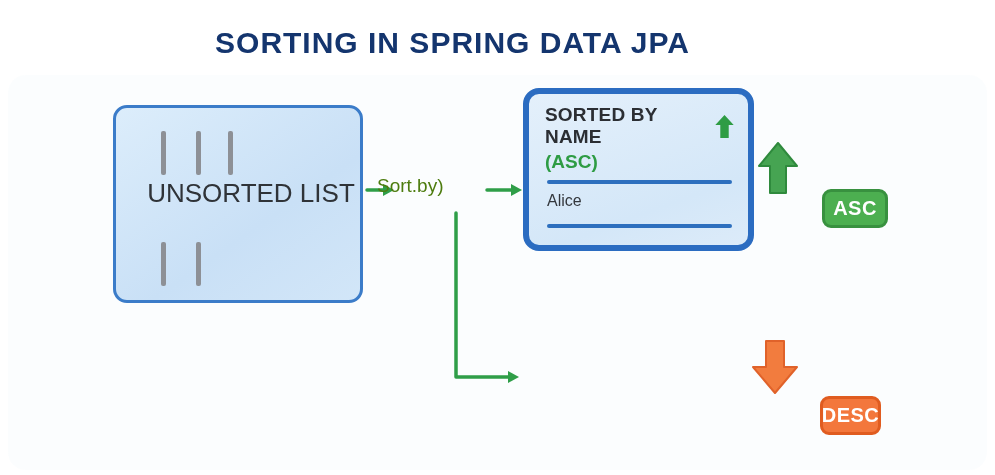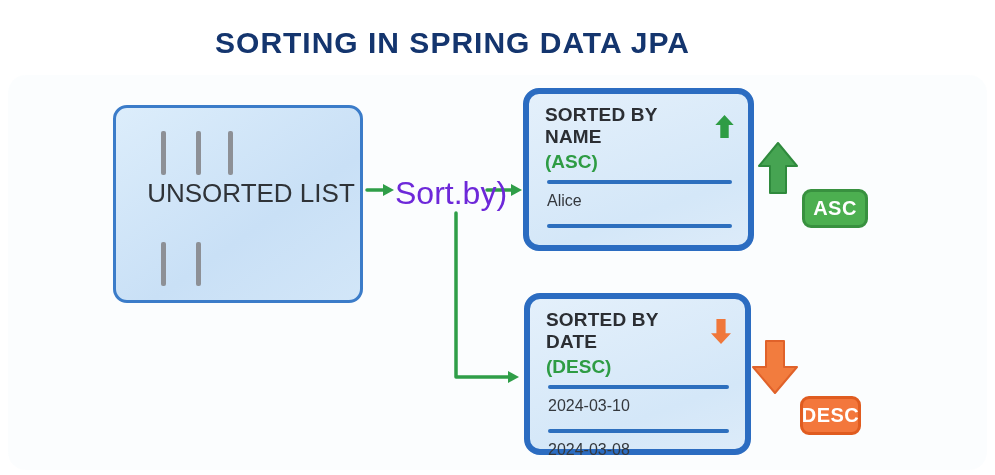--- a/index.html
+++ b/index.html
@@ -10,37 +10,37 @@
   .title{position:absolute;left:0;top:26px;width:905px;text-align:center;
          font-size:30px;font-weight:bold;letter-spacing:1px;color:#14356e;}
   
   .unsorted-box{position:absolute;left:113px;top:105px;width:250px;height:198px;
     box-sizing:border-box;border:3px solid #3b7cc9;border-radius:14px;
     background:linear-gradient(145deg,#dcedfb 0%,#c9e0f6 60%,#d2e6f8 100%);}
   .tick{position:absolute;width:5px;height:44px;background:#8d9096;border-radius:2px;}
   .unsorted-label{position:absolute;left:0;top:70px;width:100%;text-align:center;
     font-size:26px;line-height:1.18;color:#2f3338;margin-left:13px;}
   
-  .sortby-label{position:absolute;left:395px;top:175px;font-size:32px;color:#6d28d9;}
+  .sortby-label{position:absolute;left:377px;top:175px;font-size:19px;color:#4d7c0f;}
   svg.connectors{position:absolute;left:0;top:0;pointer-events:none;}
   
   .card{position:absolute;box-sizing:border-box;border:6px solid #2b6cc1;border-radius:16px;
     background:linear-gradient(160deg,#e4f0fb 0%,#d4e7f8 70%,#dcebf9 100%);
     padding:10px 14px 8px 16px;}
   .card-name{left:523px;top:88px;width:231px;height:163px;}
   .card-date{left:524px;top:293px;width:227px;height:162px;}
   .card-header{display:flex;align-items:center;gap:17px;font-size:19px;font-weight:bold;
     color:#2b2e33;letter-spacing:0.2px;}
   .order-label{font-size:19px;font-weight:bold;color:#2e9c44;margin-top:3px;}
   .rule{height:4px;background:#2d6fbe;border-radius:2px;margin:7px 2px 0 2px;}
   .row{font-size:16px;color:#34383d;padding:8px 2px 7px 2px;}
   
   .badge{position:absolute;display:flex;align-items:center;justify-content:center;
     color:#ffffff;font-size:20px;font-weight:bold;letter-spacing:0.5px;
-    border-radius:9px;box-sizing:border-box;}
+    border-radius:9px;box-sizing:border-box;margin-left:20px;}
   .badge-asc{left:802px;top:189px;width:66px;height:39px;background:#4caf50;border:3px solid#38913f;}
   .badge-desc{left:800px;top:396px;width:61px;height:39px;background:#f3773c;border:3px solid #e05c20;}
   .big-arrow{position:absolute;}
   .big-arrow-up{left:758px;top:142px;}
   .big-arrow-down{left:752px;top:340px;}
   .hdr-icon{flex:0 0 auto;display:inline-flex;}
 </style>
 </head>
 <body>
 
@@ -82,35 +82,20 @@
             <polygon points="12,0 24,13 17.5,13 17.5,30 6.5,30 6.5,13 0,13" fill="#2e9c44"></polygon>
           </svg>
       </span>
     </div>
     <div class="order-label">(ASC)</div>
     <div class="rule"></div>
     <div class="row">Alice</div>
     <div class="rule"></div>
   </div>
 
-  <div class="card card-date">
-    <div class="card-header">
-      <span>SORTED BY DATE</span>
-      <span class="hdr-icon">
-        <svg width="20" height="25" viewBox="0 0 24 30">
-            <polygon points="12,30 24,17 17.5,17 17.5,0 6.5,0 6.5,17 0,17" fill="#f0773a"></polygon>
-          </svg>
-      </span>
-    </div>
-    <div class="order-label">(DESC)</div>
-    <div class="rule"></div>
-    <div class="row">2024-03-10</div>
-    <div class="rule"></div>
-    <div class="row">2024-03-08</div>
-  </div>
 
   <span class="big-arrow big-arrow-up">
     <svg width="40" height="52" viewBox="0 0 40 52">
       <polygon points="20,1 39,24 28,24 28,51 12,51 12,24 1,24" fill="#46a452" stroke="#2f8a3d" stroke-width="2" stroke-linejoin="round"></polygon>
     </svg>
   </span>
   <span class="big-arrow big-arrow-down">
     <svg width="46" height="54" viewBox="0 0 46 54">
       <polygon points="23,53 45,27 32,27 32,1 14,1 14,27 1,27" fill="#f27c3e" stroke="#e0622a" stroke-width="2" stroke-linejoin="round"></polygon>
     </svg>

